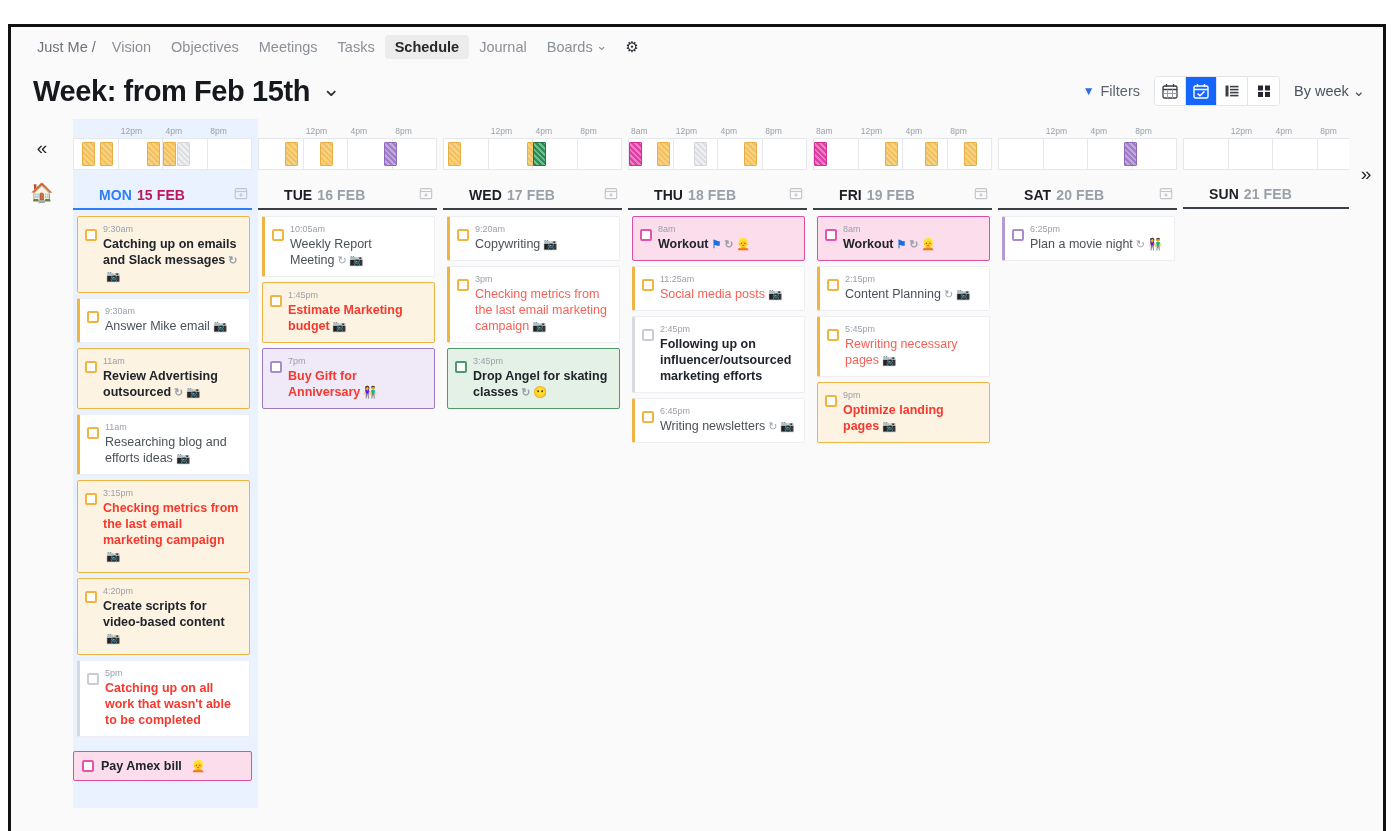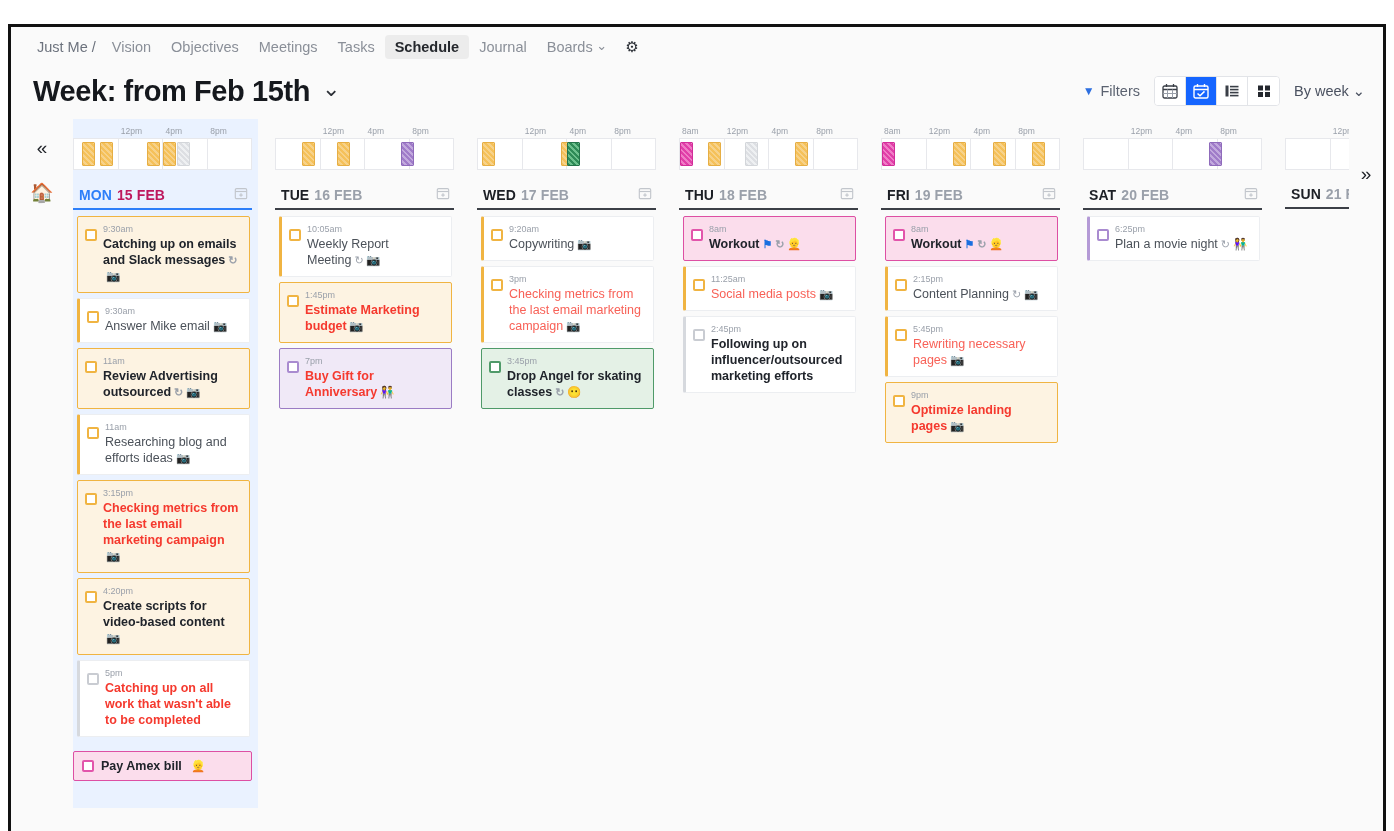--- a/index.html
+++ b/index.html
@@ -89,21 +89,21 @@
   }
   .railicon { font-size: 19px; color: #1d2026; }
   #railright {
     width: 34px; flex: none;
     padding-top: 22px;
     display: flex; justify-content: center;
   }
   #days {
     flex: 1;
     display: flex;
-    gap: 17px;
+    gap: 0px;
     overflow: hidden;
   }
   .daycol {
     width: 185px;
     flex: none;
     padding: 0 6px 0 0;
     position: relative;
   }
   .daycol.today { background: #eaf2ff; }
 
@@ -139,20 +139,21 @@
   .dayhead {
     display: flex; align-items: center;
     padding: 8px 4px 5px 6px;
     border-bottom: 2px solid #3b3f46;
     margin-top: 8px;
   }
   .daycol.today .dayhead { border-bottom-color: #2d7ff9; }
   .dname {
     font-size: 14px; font-weight: 700; color: #1c1f25;
     letter-spacing: 0.1px;
+    margin-left: 20px;
   }
   .ddate {
     font-size: 14px; font-weight: 700; color: #9aa0aa;
     margin-left: 5px; letter-spacing: 0.1px;
   }
   .daycol.today .dname { color: #2d7ff9; }
   .daycol.today .ddate { color: #be185d; }
   .addcal { margin-left: auto; font-size: 13px; color: #c2c6cc; }
 
   
@@ -523,20 +524,27 @@
                 <div class="ctitle redlight"><span>Social media posts</span><span class="emo">📷</span></div>
               </div>
             </div>
             <div class="card plain-gray">
               <div class="cb gray"></div>
               <div class="ctxt">
                 <div class="ctime">2:45pm</div>
                 <div class="ctitle bold"><span>Following up on influencer/outsourced marketing efforts</span></div>
               </div>
             </div>
+            <div class="card plain">
+              <div class="cb orange"></div>
+              <div class="ctxt">
+                <div class="ctime">6:45pm</div>
+                <div class="ctitle"><span>Writing newsletters</span><span class="recur">↻</span><span class="emo">📷</span></div>
+              </div>
+            </div>
           </div>
         </div>
         <div class="daycol">
           <div class="strip">
             <div class="ticks">
               <div class="tick">8am</div>
               <div class="tick">12pm</div>
               <div class="tick">4pm</div>
               <div class="tick">8pm</div>
             </div>

